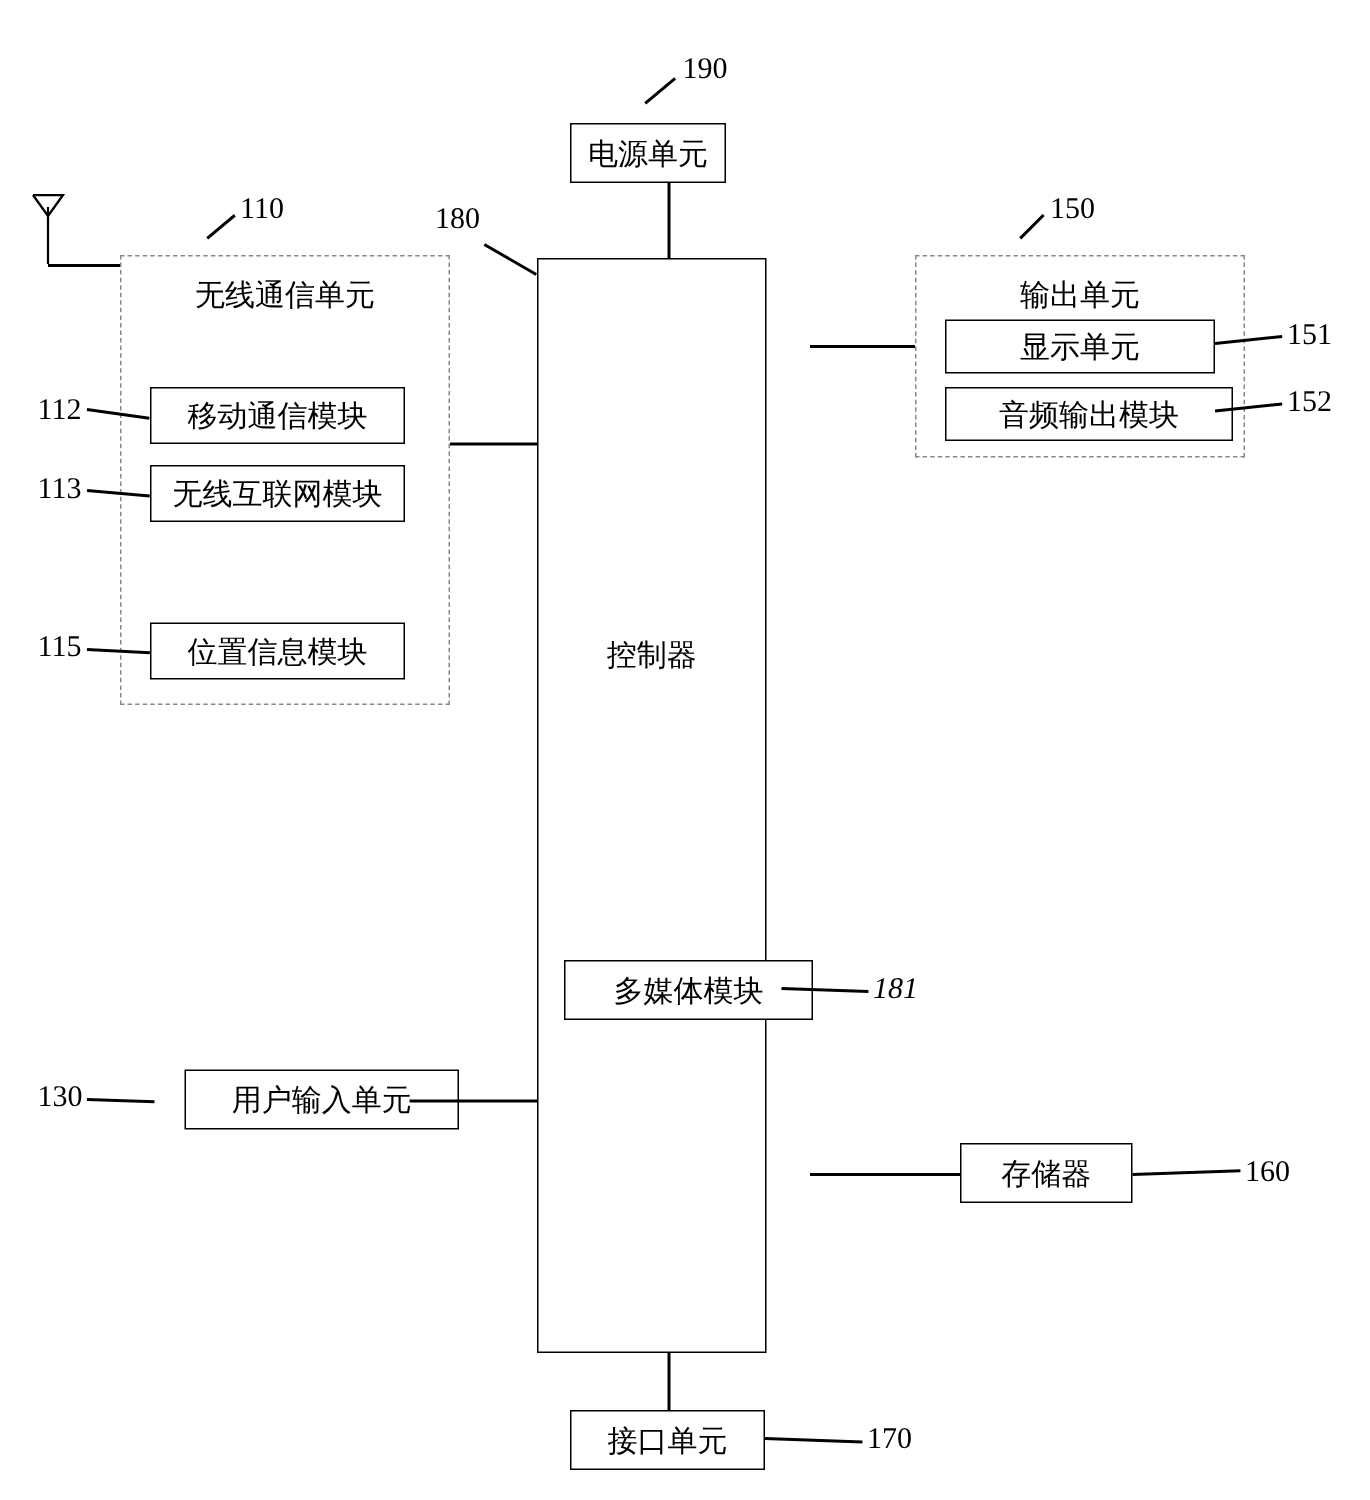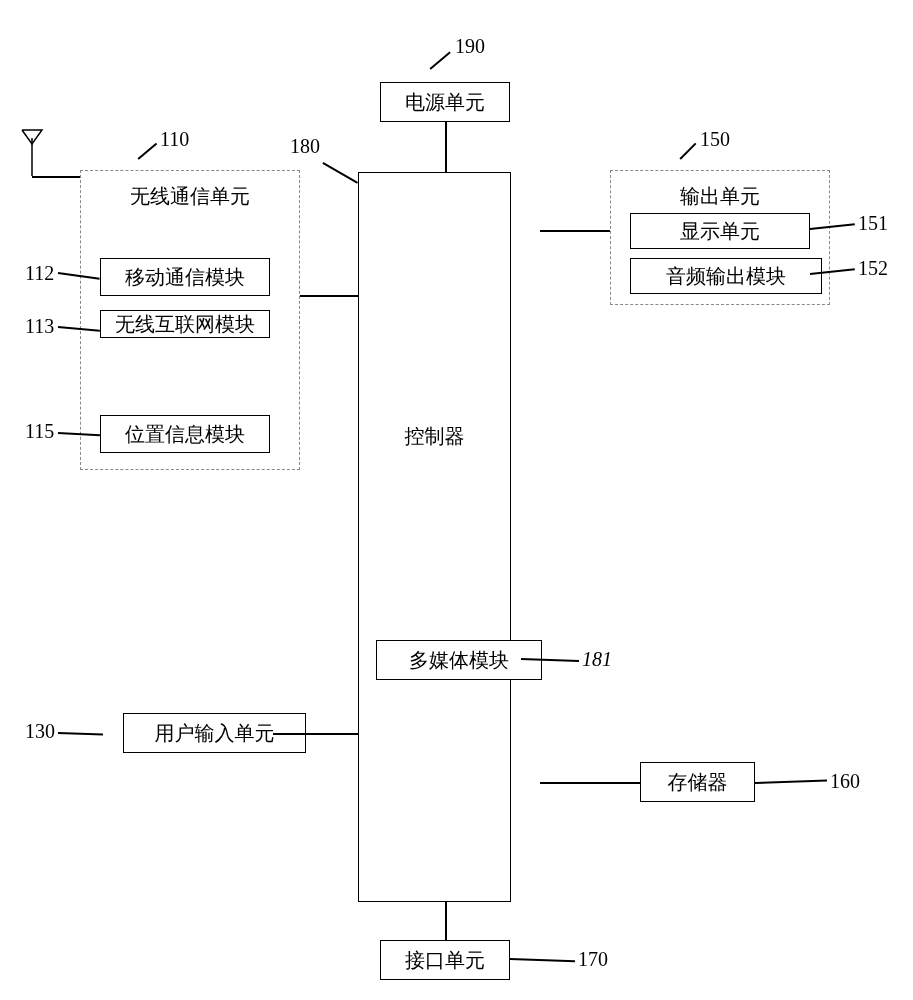--- a/index.html
+++ b/index.html
@@ -44,21 +44,21 @@
   .hline { height: 1.5px; }
   svg.antenna {
     position: absolute;
   }
 </style>
 </head>
 <body>
 
 <div class="ref" style="left:455px; top:35px;">190</div>
 <div class="line hline" style="left:430px; top:68px; width:26px; transform:rotate(-40deg); transform-origin:left center;"></div>
-<div class="box" style="left:380px; top:82px; width:130px; height:40px;">
+<div class="box" style="left:380px; top:82px; width:104px; height:40px;">
   <span>电源单元</span>
 </div>
 
 <div class="ref" style="left:290px; top:135px;">180</div>
 <div class="line hline" style="left:323px; top:162px; width:40px; transform:rotate(30deg); transform-origin:left center;"></div>
 <div class="box" style="left:358px; top:172px; width:153px; height:730px; flex-direction:column; justify-content:flex-start;">
   <span style="margin-top:250px;">控制器</span>
 </div>
 
 <div class="box" style="left:376px; top:640px; width:166px; height:40px;">
@@ -80,21 +80,21 @@
   <polyline points="2,2 12,16 22,2 2,2" fill="none" stroke="#000" stroke-width="1.5"></polyline>
 </svg>
 <div class="line hline" style="left:32px; top:176px; width:48px;"></div>
 
 <div class="box" style="left:100px; top:258px; width:170px; height:38px;">
   <span>移动通信模块</span>
 </div>
 <div class="ref" style="left:25px; top:262px;">112</div>
 <div class="line hline" style="left:58px; top:272px; width:42px; transform:rotate(8deg); transform-origin:left center;"></div>
 
-<div class="box" style="left:100px; top:310px; width:170px; height:28px;">
+<div class="box" style="left:100px; top:310px; width:170px; height:38px;">
   <span>无线互联网模块</span>
 </div>
 <div class="ref" style="left:25px; top:315px;">113</div>
 <div class="line hline" style="left:58px; top:326px; width:42px; transform:rotate(5deg); transform-origin:left center;"></div>
 
 <div class="box" style="left:100px; top:415px; width:170px; height:38px;">
   <span>位置信息模块</span>
 </div>
 <div class="ref" style="left:25px; top:420px;">115</div>
 <div class="line hline" style="left:58px; top:432px; width:42px; transform:rotate(3deg); transform-origin:left center;"></div>

